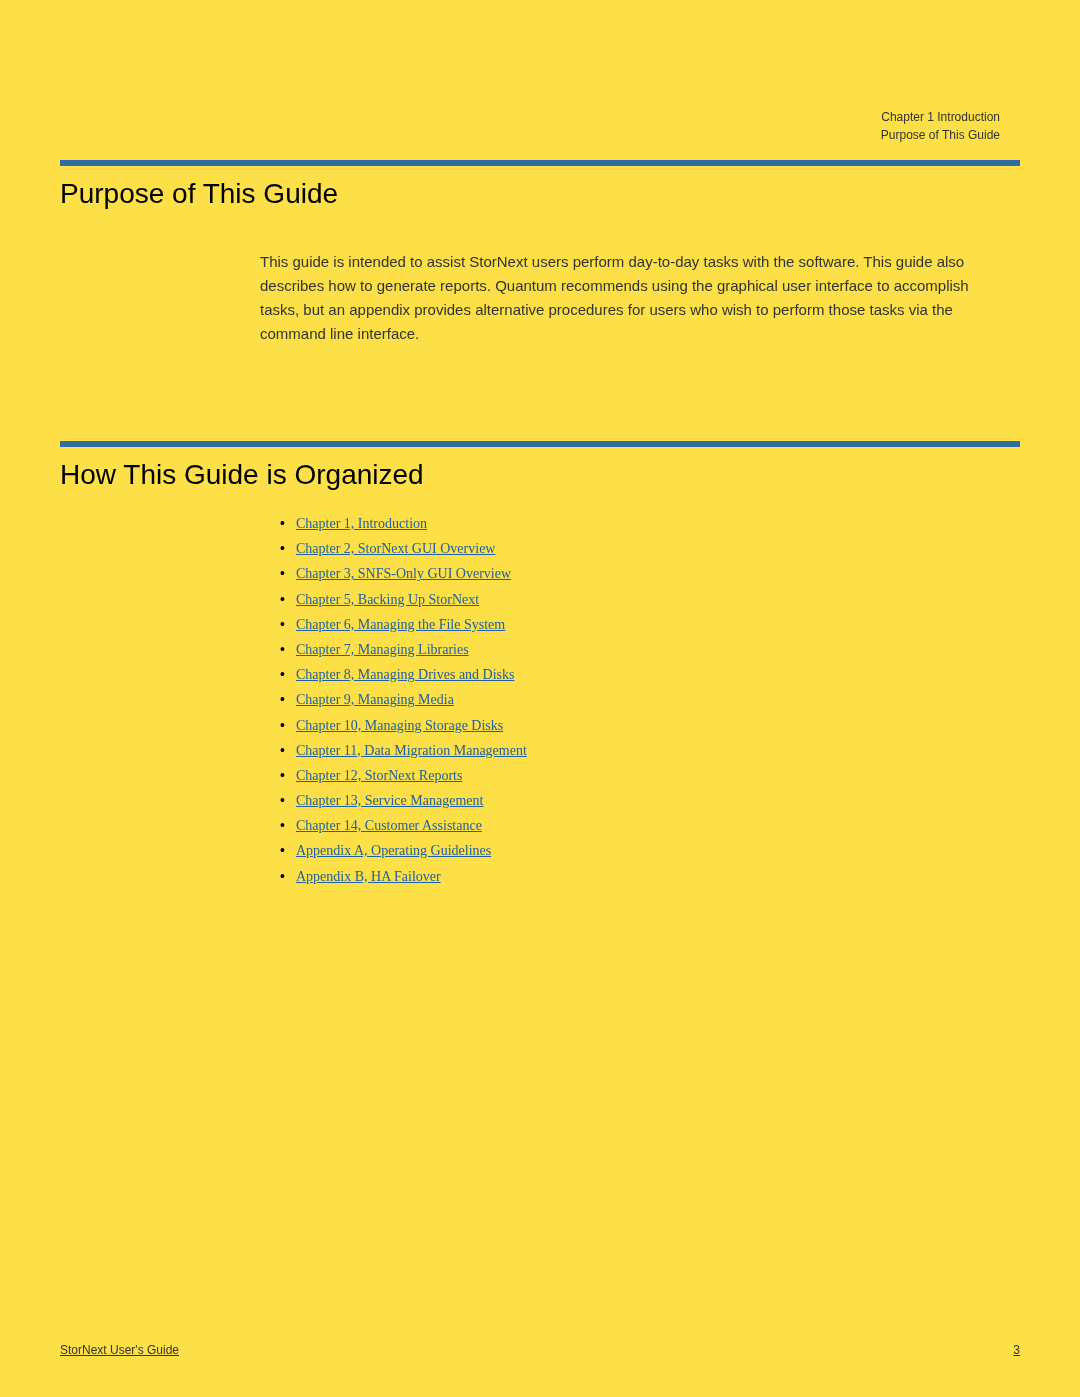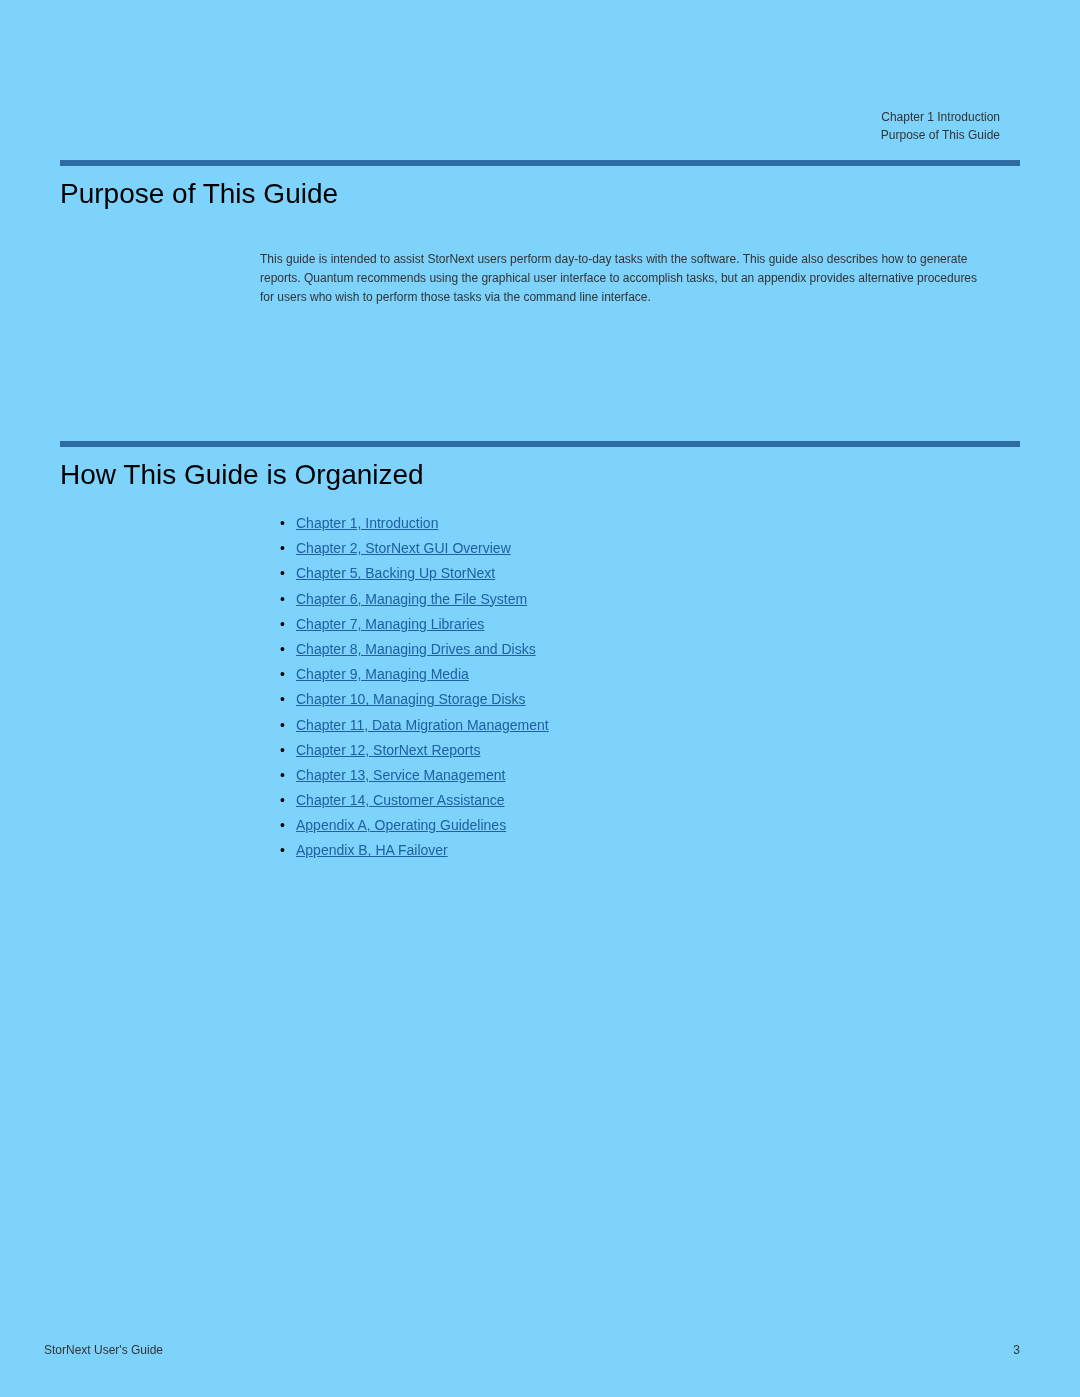--- a/index.html
+++ b/index.html
@@ -13,21 +13,21 @@
       background: #ffffff;
       color: #000000;
       width: 1080px;
       min-height: 1397px;
       position: relative;
     }
 
     .page-container {
       width: 1080px;
       min-height: 1397px;
-      background: #7dd3fc;
+      background: #fde047;
       position: relative;
       padding: 0;
     }
 
     
     .header-breadcrumb {
       position: absolute;
       top: 108px;
       right: 80px;
       text-align: right;
@@ -56,21 +56,21 @@
       font-family: Arial, Helvetica, sans-serif;
       font-size: 28px;
       font-weight: normal;
       color: #000000;
       padding: 12px 0 20px 0;
       border-bottom: none;
     }
 
     .section-body-text {
       font-family: Arial, Helvetica, sans-serif;
-      font-size: 12px;
+      font-size: 15px;
       color: #333333;
       line-height: 1.6;
       margin-left: 200px;
       margin-right: 40px;
       margin-top: 20px;
     }
 
     
     .section-organized {
       position: absolute;
@@ -107,36 +107,37 @@
     .chapter-list li::before {
       content: '•';
       position: absolute;
       left: 0;
       color: #000000;
     }
 
     .chapter-list li a {
       color: #2060a0;
       text-decoration: underline;
-      font-family: Liberation Sans, sans-serif;
+      font-family: Liberation Serif, serif;
       font-size: 14px;
     }
 
     
     .footer {
       position: absolute;
       bottom: 40px;
-      left: 44px;
+      left: 60px;
       right: 60px;
       display: flex;
       justify-content: space-between;
       align-items: flex-start;
       font-family: Arial, Helvetica, sans-serif;
       font-size: 12px;
       color: #333333;
+      text-decoration: underline;
     }
 
     .footer-left {
       font-size: 12px;
     }
 
     .footer-right {
       font-size: 12px;
     }
   </style>
@@ -156,20 +157,21 @@
     <p class="section-body-text">This guide is intended to assist StorNext users perform day-to-day tasks with the software. This guide also describes how to generate reports. Quantum recommends using the graphical user interface to accomplish tasks, but an appendix provides alternative procedures for users who wish to perform those tasks via the command line interface.</p>
   </div>
 
   <div class="section-organized">
     <div class="section-title-bar"></div>
     <div class="section-title">How This Guide is Organized</div>
     <ul class="chapter-list" id="chapter-list-container">
 
     <li><a href="#ch1">Chapter 1, Introduction</a></li>
         <li><a href="#ch2">Chapter 2, StorNext GUI Overview</a></li>
+        <li><a href="#ch3">Chapter 3, SNFS-Only GUI Overview</a></li>
         <li><a href="#ch5">Chapter 5, Backing Up StorNext</a></li>
         <li><a href="#ch6">Chapter 6, Managing the File System</a></li>
         <li><a href="#ch7">Chapter 7, Managing Libraries</a></li>
         <li><a href="#ch8">Chapter 8, Managing Drives and Disks</a></li>
         <li><a href="#ch9">Chapter 9, Managing Media</a></li>
         <li><a href="#ch10">Chapter 10, Managing Storage Disks</a></li>
         <li><a href="#ch11">Chapter 11, Data Migration Management</a></li>
         <li><a href="#ch12">Chapter 12, StorNext Reports</a></li>
         <li><a href="#ch13">Chapter 13, Service Management</a></li>
         <li><a href="#ch14">Chapter 14, Customer Assistance</a></li>

